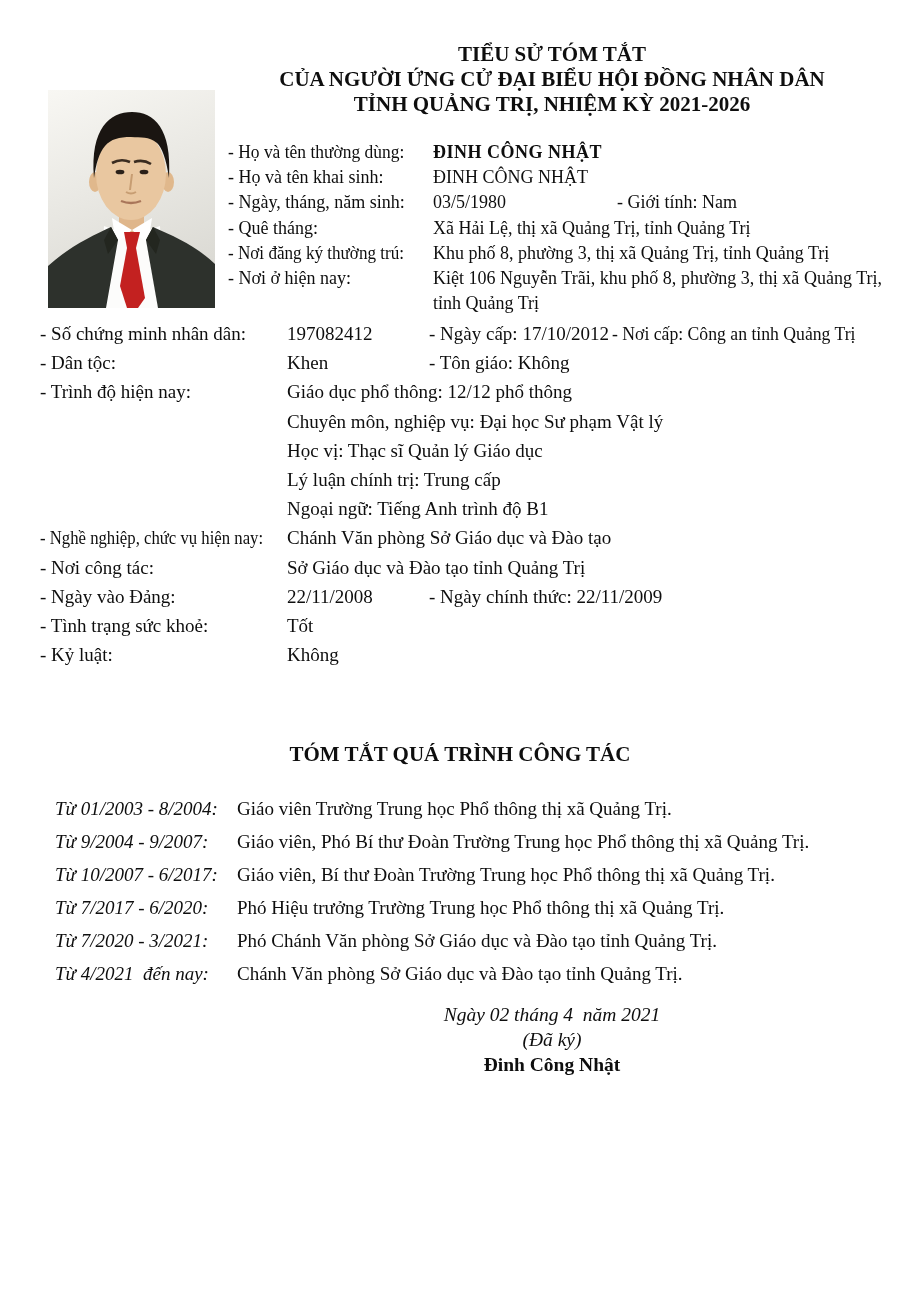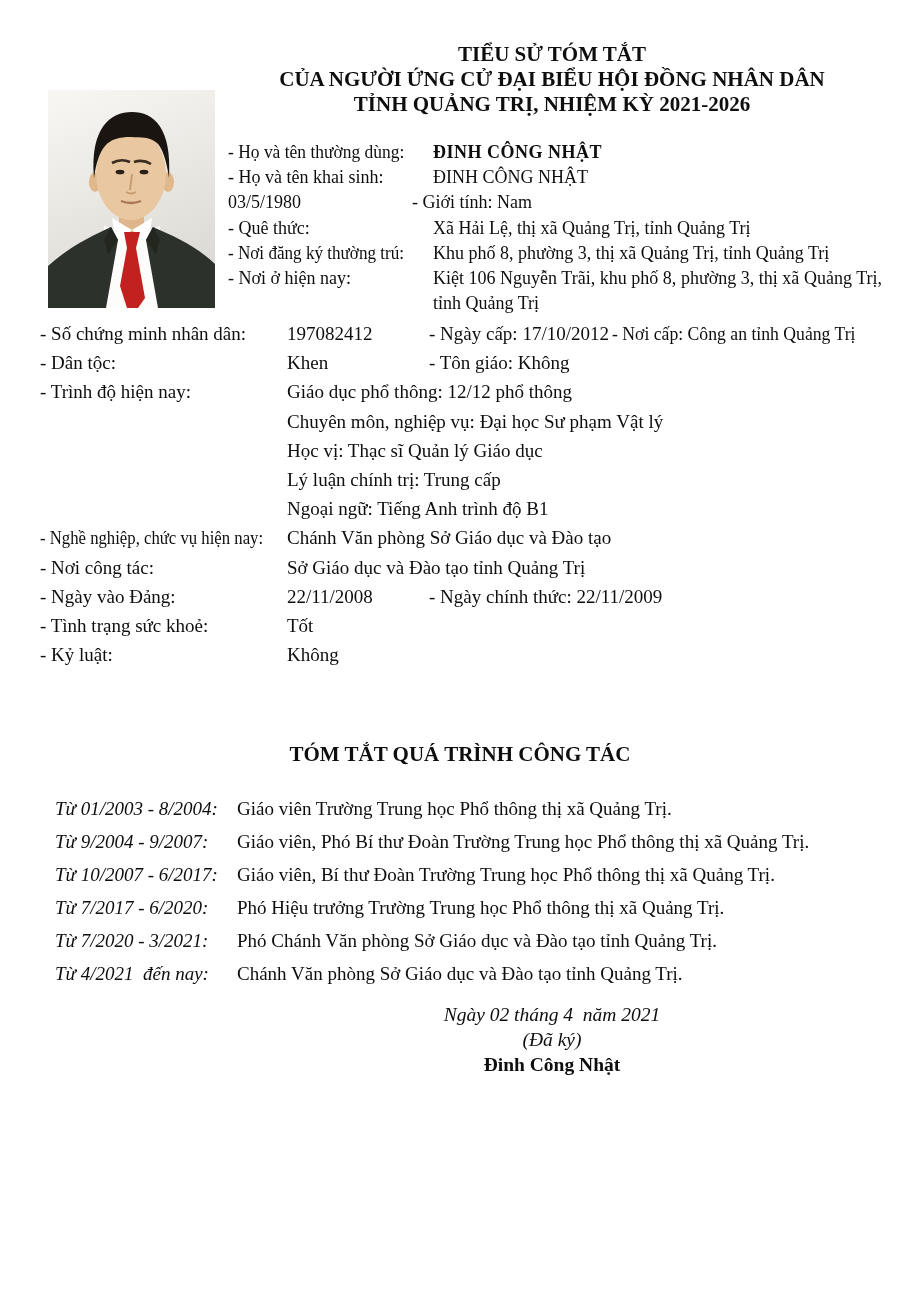--- a/index.html
+++ b/index.html
@@ -117,25 +117,26 @@
   <div class="profile-block">
     <div class="profile-row">
       <span class="p-label cond97">- Họ và tên thường dùng:</span>
       <span class="p-value bold">ĐINH CÔNG NHẬT</span>
     </div>
     <div class="profile-row">
       <span class="p-label">- Họ và tên khai sinh:</span>
       <span class="p-value">ĐINH CÔNG NHẬT</span>
     </div>
     <div class="profile-row">
+      <span class="p-label">- Ngày, tháng, năm sinh:</span>
       <span class="p-value narrow">03/5/1980</span>
       <span class="p-extra">- Giới tính: Nam</span>
     </div>
     <div class="profile-row">
-      <span class="p-label">- Quê thức:</span>
+      <span class="p-label">- Quê tháng:</span>
       <span class="p-value">Xã Hải Lệ, thị xã Quảng Trị, tỉnh Quảng Trị</span>
     </div>
     <div class="profile-row">
       <span class="p-label cond95">- Nơi đăng ký thường trú:</span>
       <span class="p-value">Khu phố 8, phường 3, thị xã Quảng Trị, tỉnh Quảng Trị</span>
     </div>
     <div class="profile-row">
       <span class="p-label">- Nơi ở hiện nay:</span>
       <span class="p-value justified">Kiệt 106 Nguyễn Trãi, khu phố 8, phường 3, thị xã Quảng Trị, tỉnh Quảng Trị</span>
     </div>

